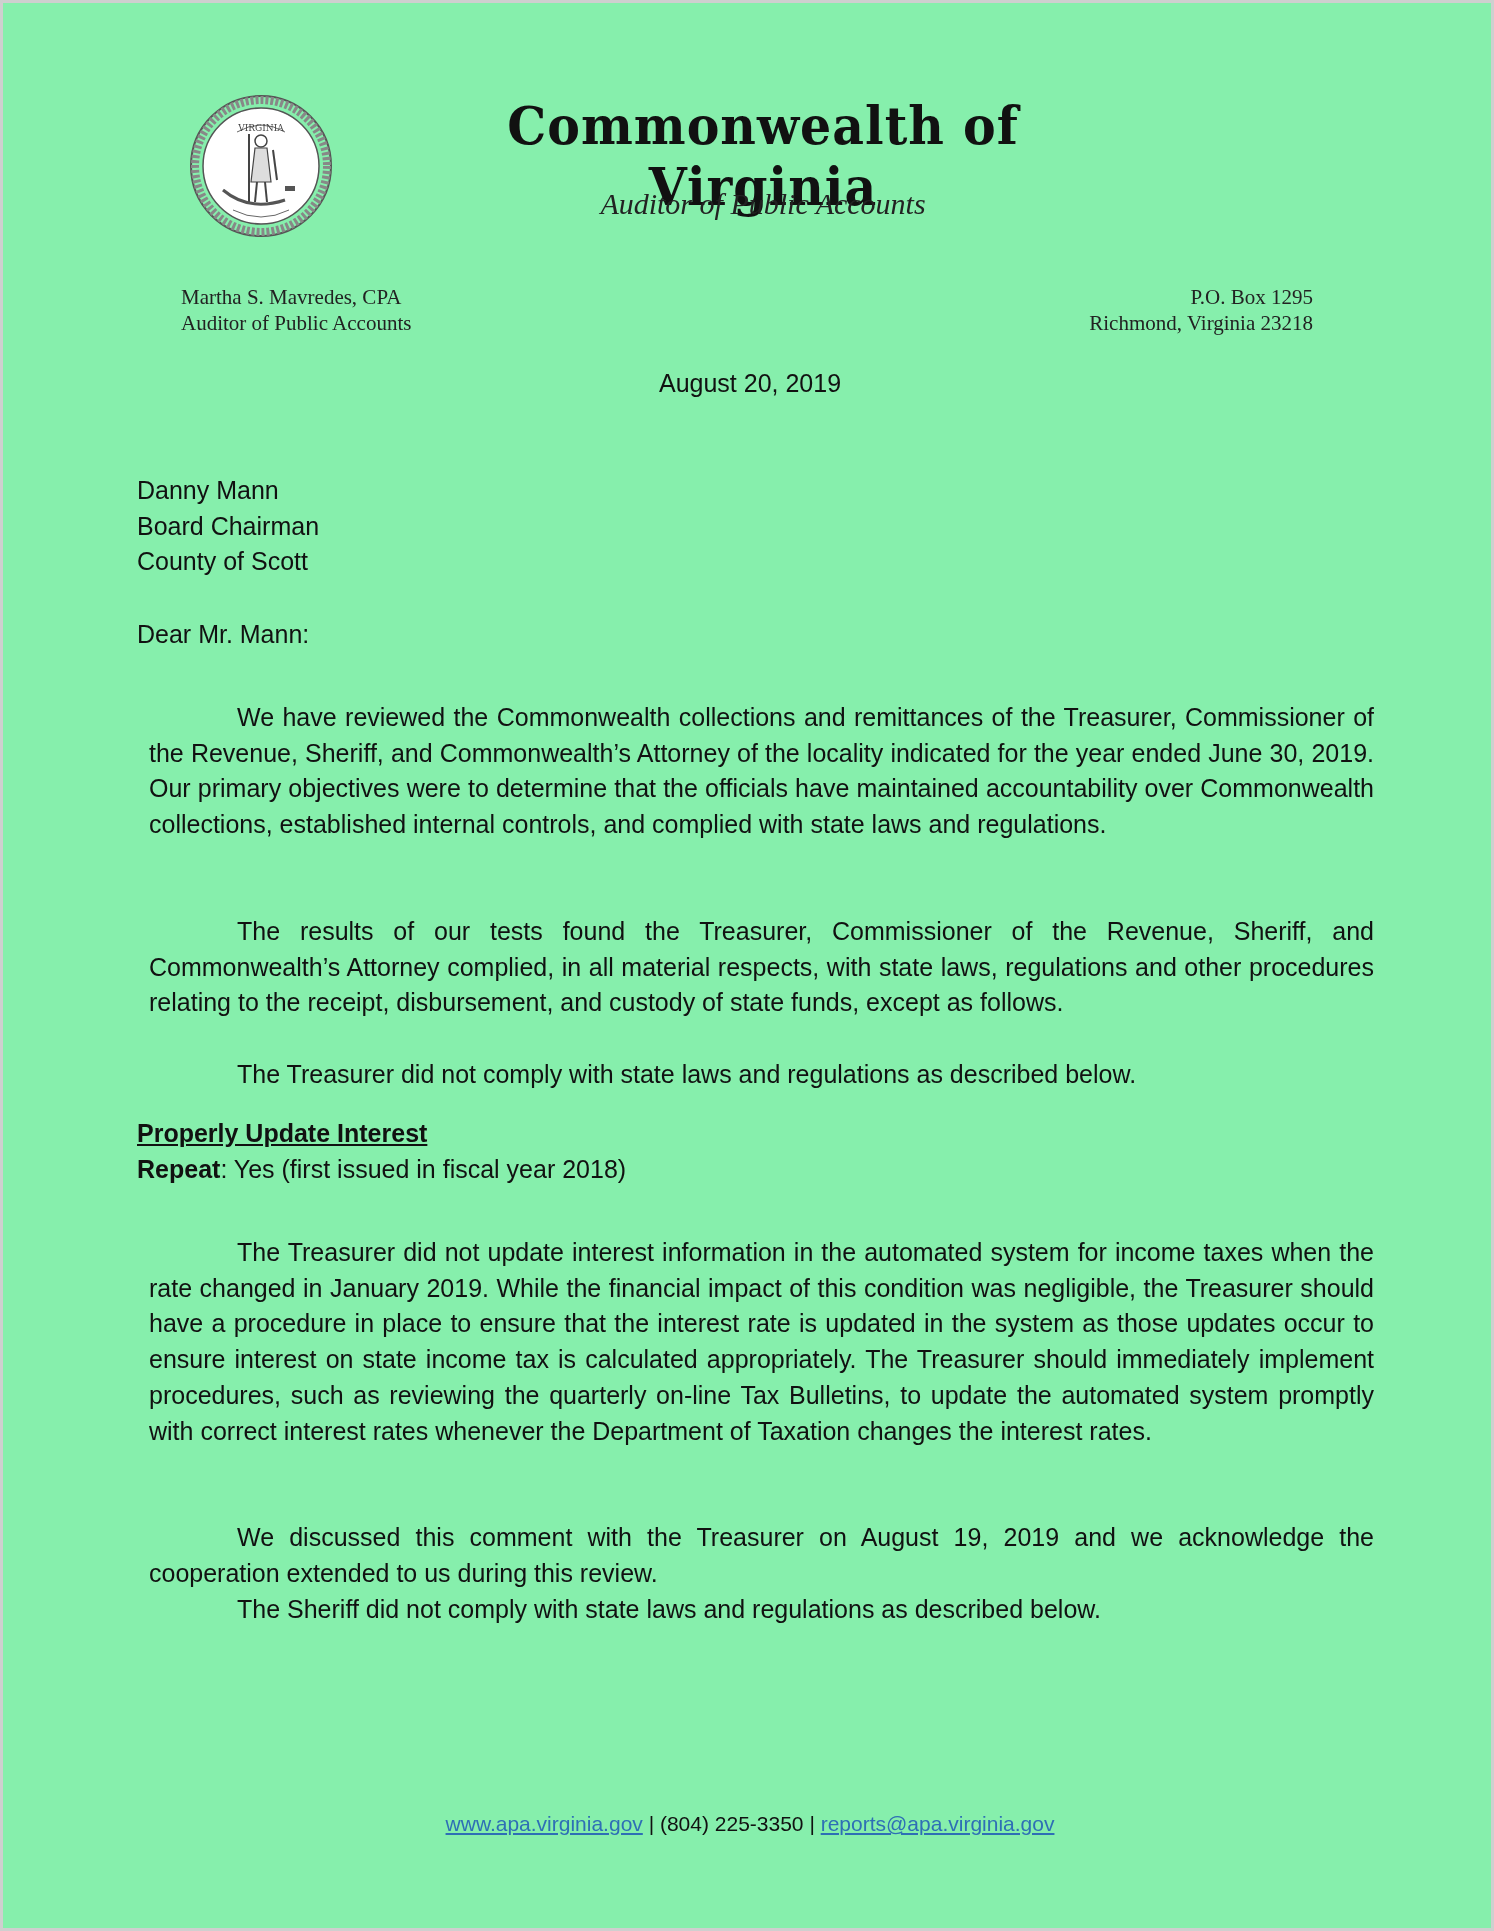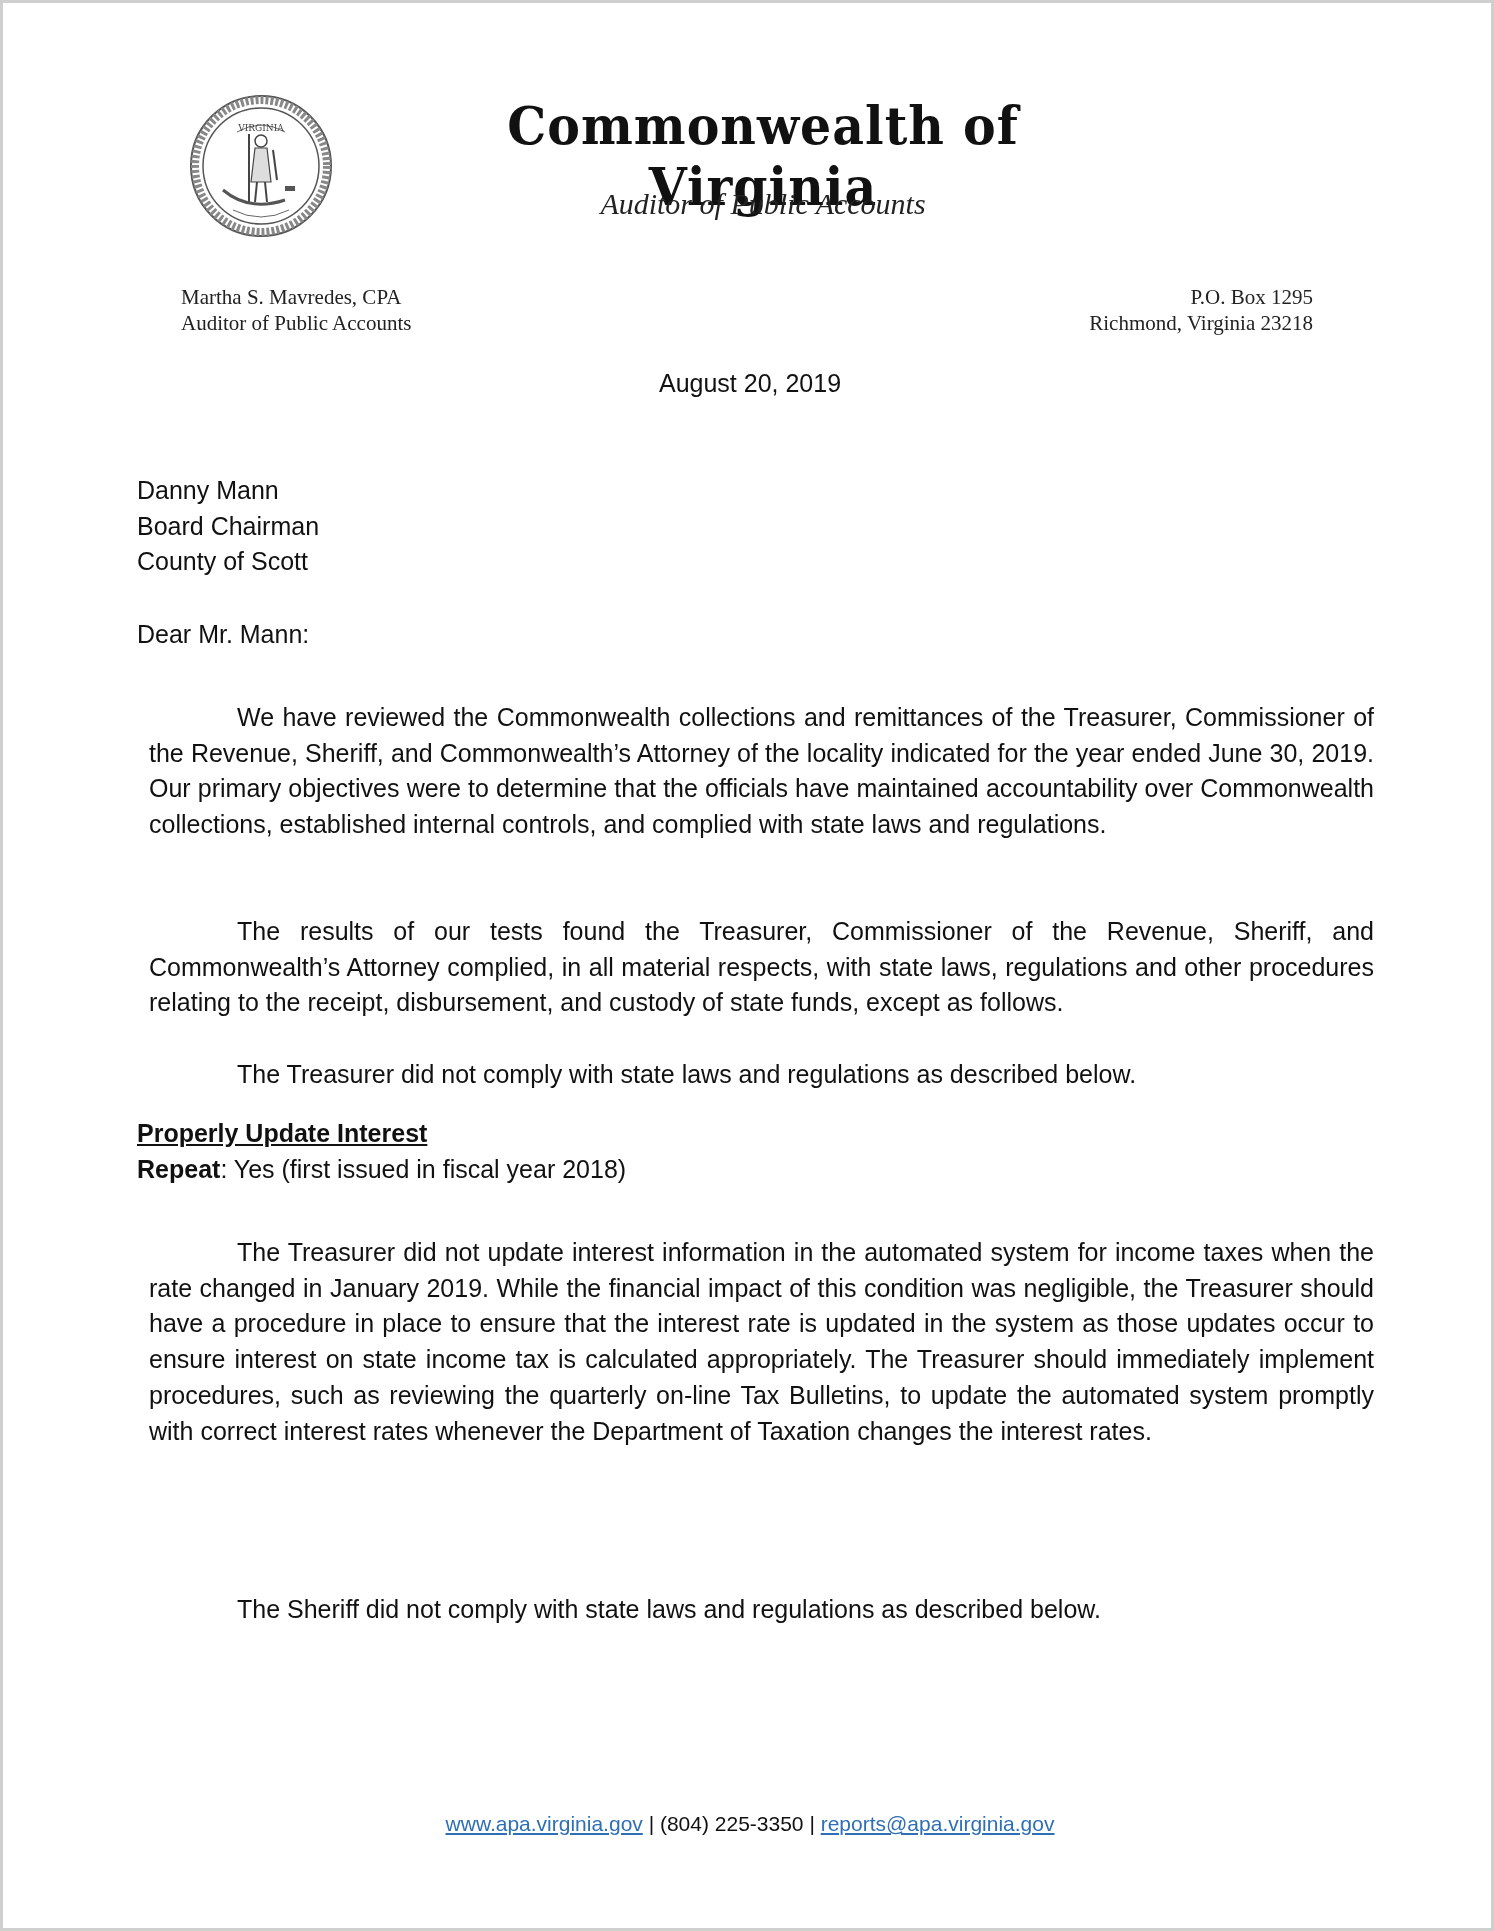--- a/index.html
+++ b/index.html
@@ -6,21 +6,21 @@
   body {
     width: 1494px; height: 1931px;
     background: #cfcfcf;
     position: relative;
     overflow: hidden;
   }
   .page {
     position: absolute;
     left: 3px; top: 3px;
     width: 1488px; height: 1925px;
-    background: #ffffff;
+    background: #86efac;
     box-sizing: border-box;
   }
   .seal {
     position: absolute;
     left: 186px; top: 91px;
     width: 144px; height: 144px;
   }
   .title {
     position: absolute;
     left: 440px; top: 96px;
@@ -153,19 +153,20 @@
 
   <div class="body-text heading">
     <span class="heading-title">Properly Update Interest</span>
   </div>
   <div class="body-text repeat">
     <b>Repeat</b><span>: Yes (first issued in fiscal year 2018)</span>
   </div>
 
   <p class="body-text para p4"><span class="indent"></span><span>The Treasurer did not update interest information in the automated system for income taxes when the rate changed in January 2019.  While the financial impact of this condition was negligible, the Treasurer should have a procedure in place to ensure that the interest rate is updated in the system as those updates occur to ensure interest on state income tax is calculated appropriately.  The Treasurer should immediately implement procedures, such as reviewing the quarterly on-line Tax Bulletins, to update the automated system promptly with correct interest rates whenever the Department of Taxation changes the interest rates.</span></p>
 
+  <p class="body-text para p5"><span class="indent"></span><span>We discussed this comment with the Treasurer on August 19, 2019 and we acknowledge the cooperation extended to us during this review.</span></p>
 
   <p class="body-text para p6"><span class="indent"></span><span>The Sheriff did not comply with state laws and regulations as described below.</span></p>
 
   <div class="footer">
     <a style="color: rgb(46, 111, 181);">www.apa.virginia.gov</a><span style="white-space: pre;"> | </span><span>(804) 225-3350</span><span style="white-space: pre;"> | </span><a style="color: rgb(46, 111, 181);">reports@apa.virginia.gov</a>
   </div>
 </div>
 
 </body></html>

